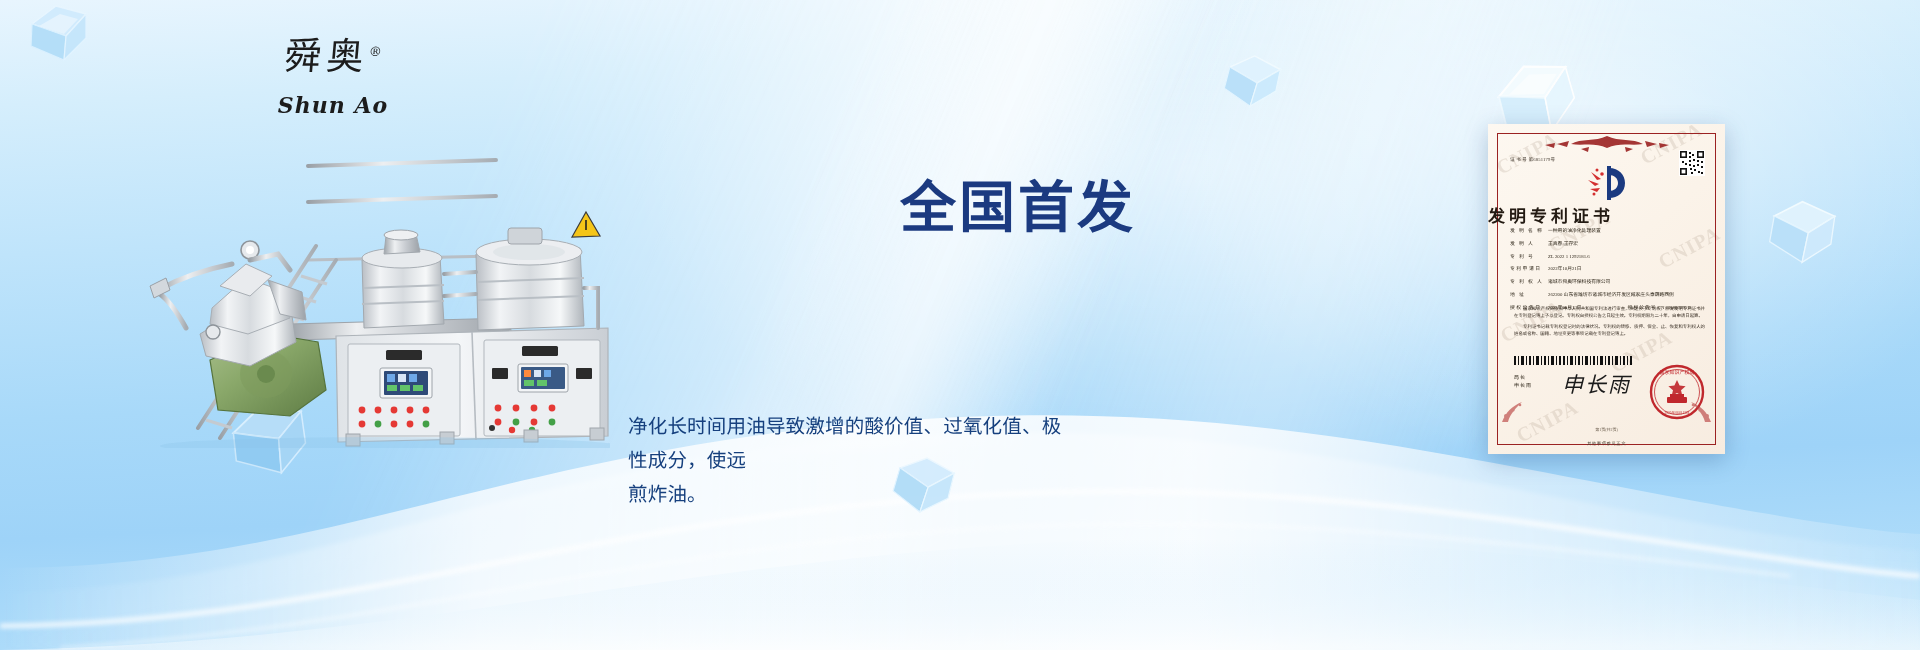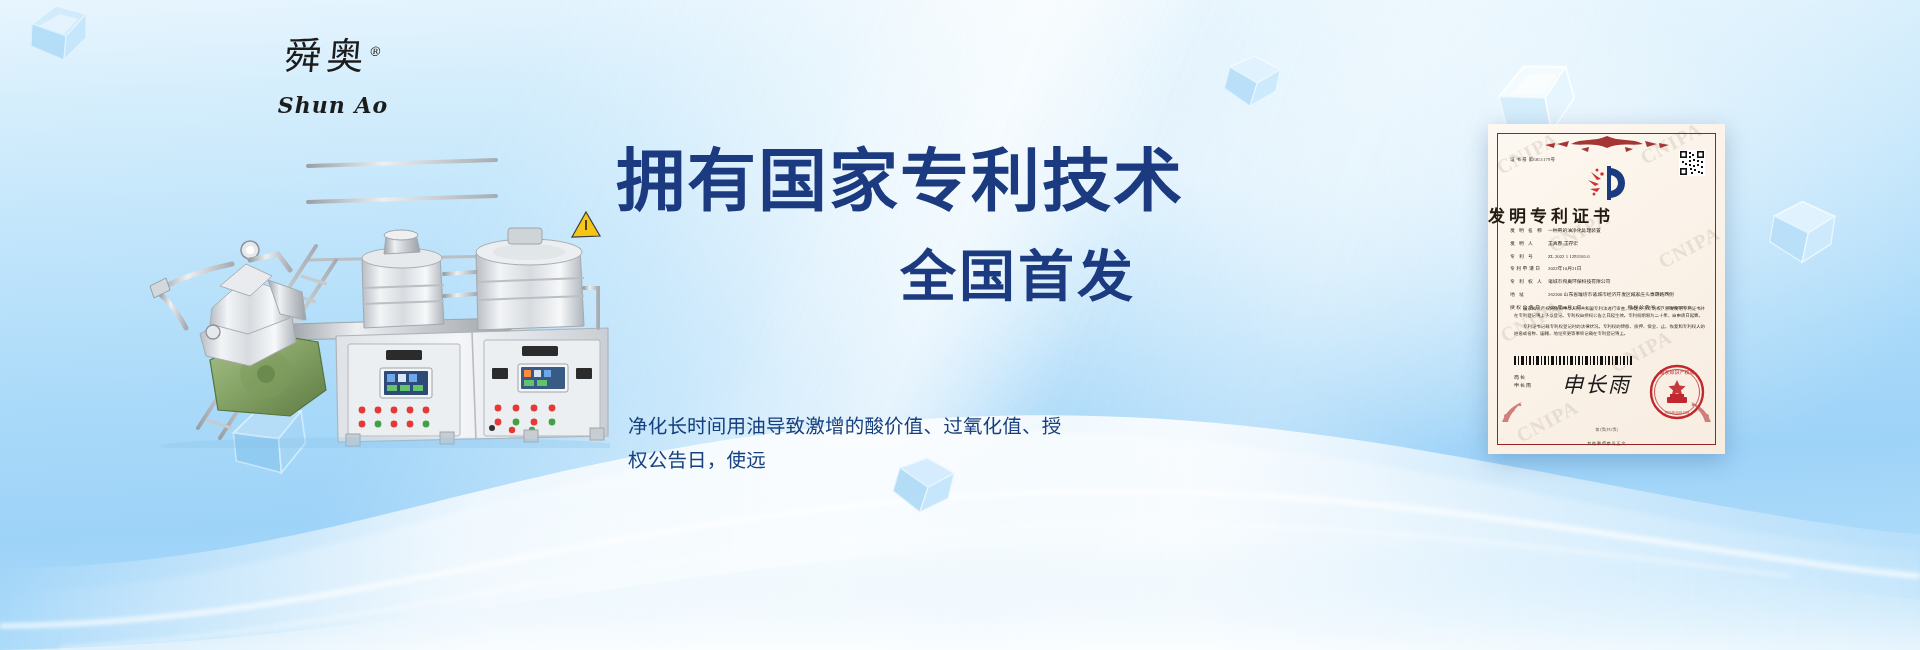--- a/index.html
+++ b/index.html
@@ -433,26 +433,26 @@
         <rect x="300" y="304" width="14" height="12"></rect>
         <rect x="384" y="302" width="14" height="12"></rect>
         <rect x="450" y="300" width="14" height="12"></rect>
       </g>
 
       <ellipse cx="250" cy="318" rx="230" ry="9" fill="#8cc3e8" opacity=".30"></ellipse>
     </svg>
   </div>
 
   <div class="headline">
-    <div class="l1">拥有国家专利技术</div>
     <div class="l2">全国首发</div>
   </div>
 
   <div class="para">
-    <p>净化长时间用油导致激增的酸价值、过氧化值、授权公告日，使远</p>
+    <p>净化长时间用油导致激增的酸价值、过氧化值、极性成分，使远</p>
+    <p>煎炸油。</p>
   </div>
 
   <div class="cert">
 
     <div class="cert-wm">
       <span class="wm" style="left:6px;top:18px;">CNIPA</span>
       <span class="wm" style="left:150px;top:8px;">CNIPA</span>
       <span class="wm" style="left:58px;top:96px;">CNIPA</span>
       <span class="wm" style="left:168px;top:112px;">CNIPA</span>
       <span class="wm" style="left:10px;top:186px;">CNIPA</span>

